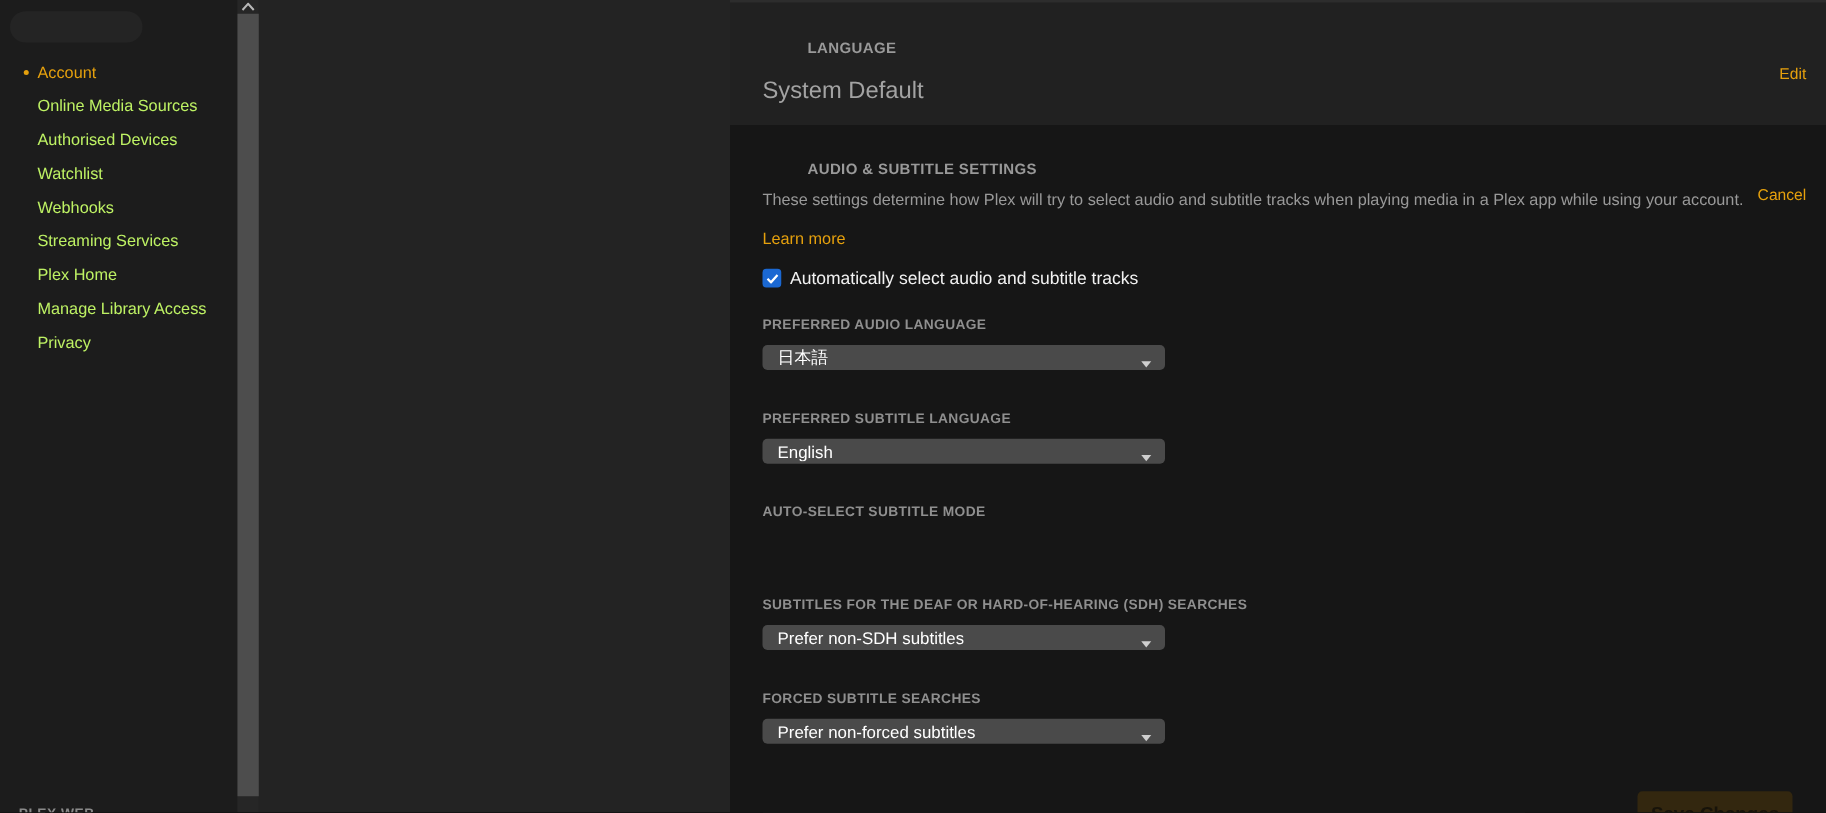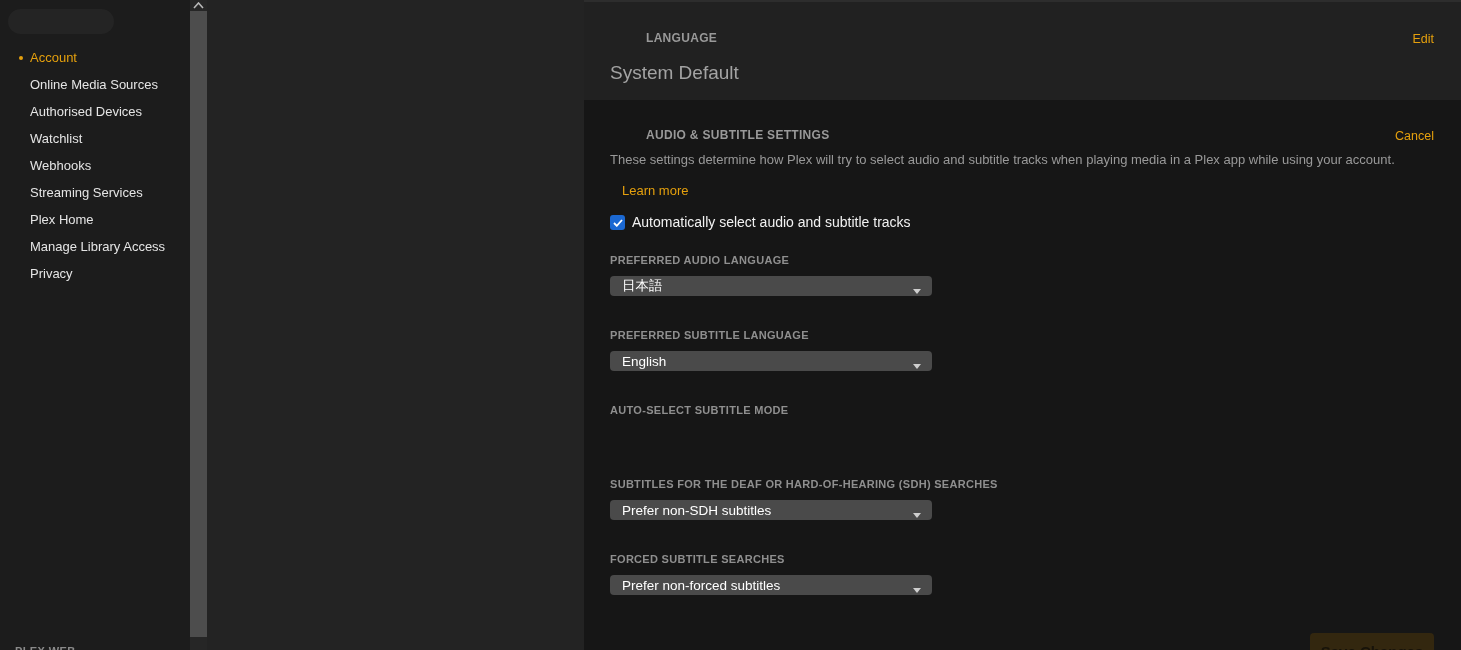--- a/index.html
+++ b/index.html
@@ -33,21 +33,21 @@
     position: absolute;
     left: 0; top: 44px;
     width: 100%;
   }
   .nav-item {
     position: relative;
     height: 27px;
     line-height: 27px;
     padding-left: 30px;
     font-size: 13px;
-    color: #e5e5e5;
+    color: #bef264;
     cursor: pointer;
     white-space: nowrap;
   }
   .nav-item.active { color: #e5a00d; }
   .nav-item .dot {
     position: absolute;
     left: 19px; top: 11.5px;
     width: 4px; height: 4px;
     border-radius: 50%;
     background: #e5a00d;
@@ -110,25 +110,26 @@
     font-size: 12px;
     font-weight: bold;
     letter-spacing: 0.3px;
     color: #999;
     text-transform: uppercase;
     white-space: nowrap;
     padding-left: 36px;
   }
   .sec-action {
     position: absolute;
-    right: 27px;
+    right: 16px;
     font-size: 12.5px;
     color: #e5a00d;
     cursor: pointer;
     white-space: nowrap;
+    margin-top: 20px;
   }
   .section-language .sec-title { top: 29px; }
   .section-language .sec-action { top: 30px; }
   .section-language .sec-value {
     position: absolute;
     left: 26px; top: 60px;
     font-size: 19px;
     color: #a3a3a3;
   }
   .section-audio .sec-title { top: 28px; }
@@ -139,21 +140,20 @@
     font-size: 13px;
     color: #999;
     white-space: nowrap;
   }
   .learn-more {
     position: absolute;
     left: 26px; top: 83px;
     font-size: 13px;
     color: #e5a00d;
     cursor: pointer;
-    margin-left: 12px;
   }
   .checkbox-row {
     position: absolute;
     left: 26px; top: 114px;
     display: flex;
     align-items: flex-end;
     cursor: pointer;
   }
   .checkbox {
     width: 15px; height: 15px;

